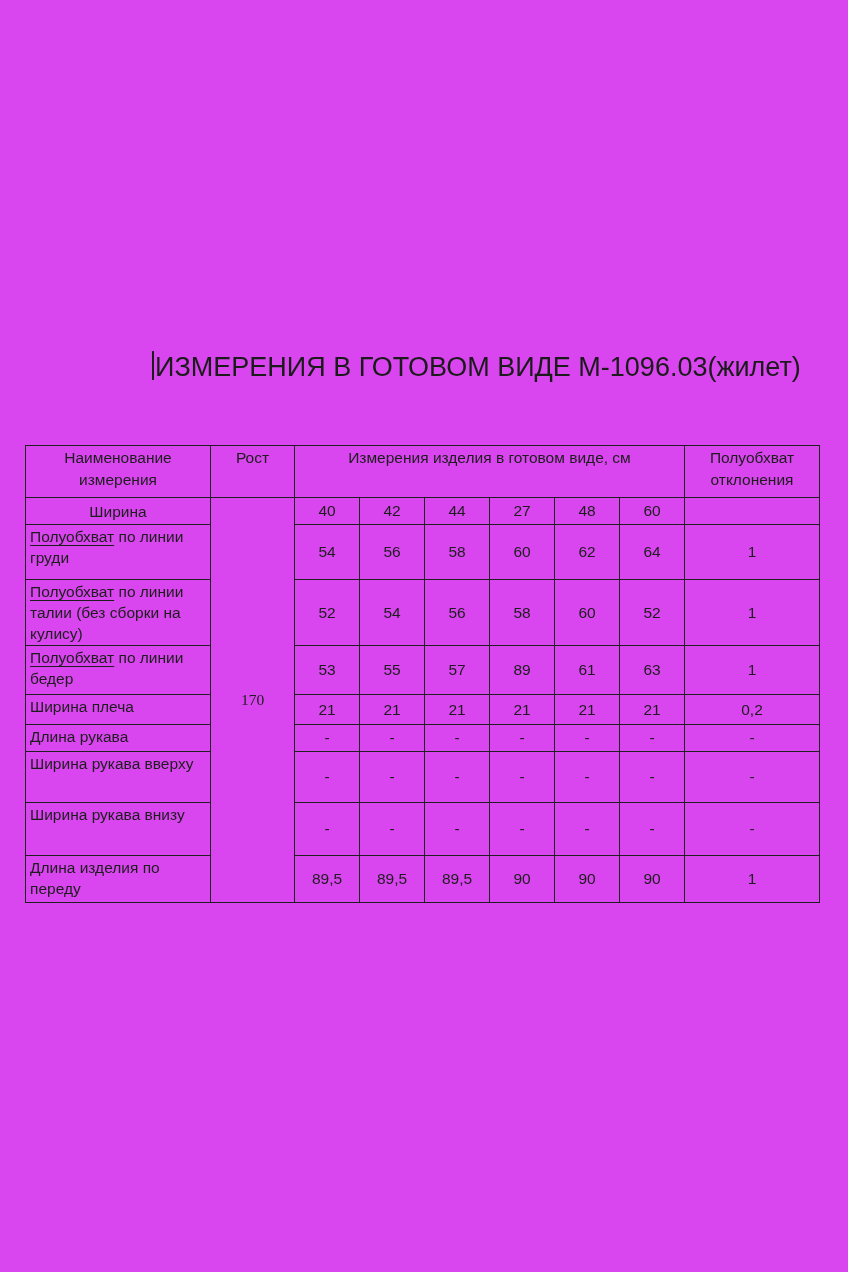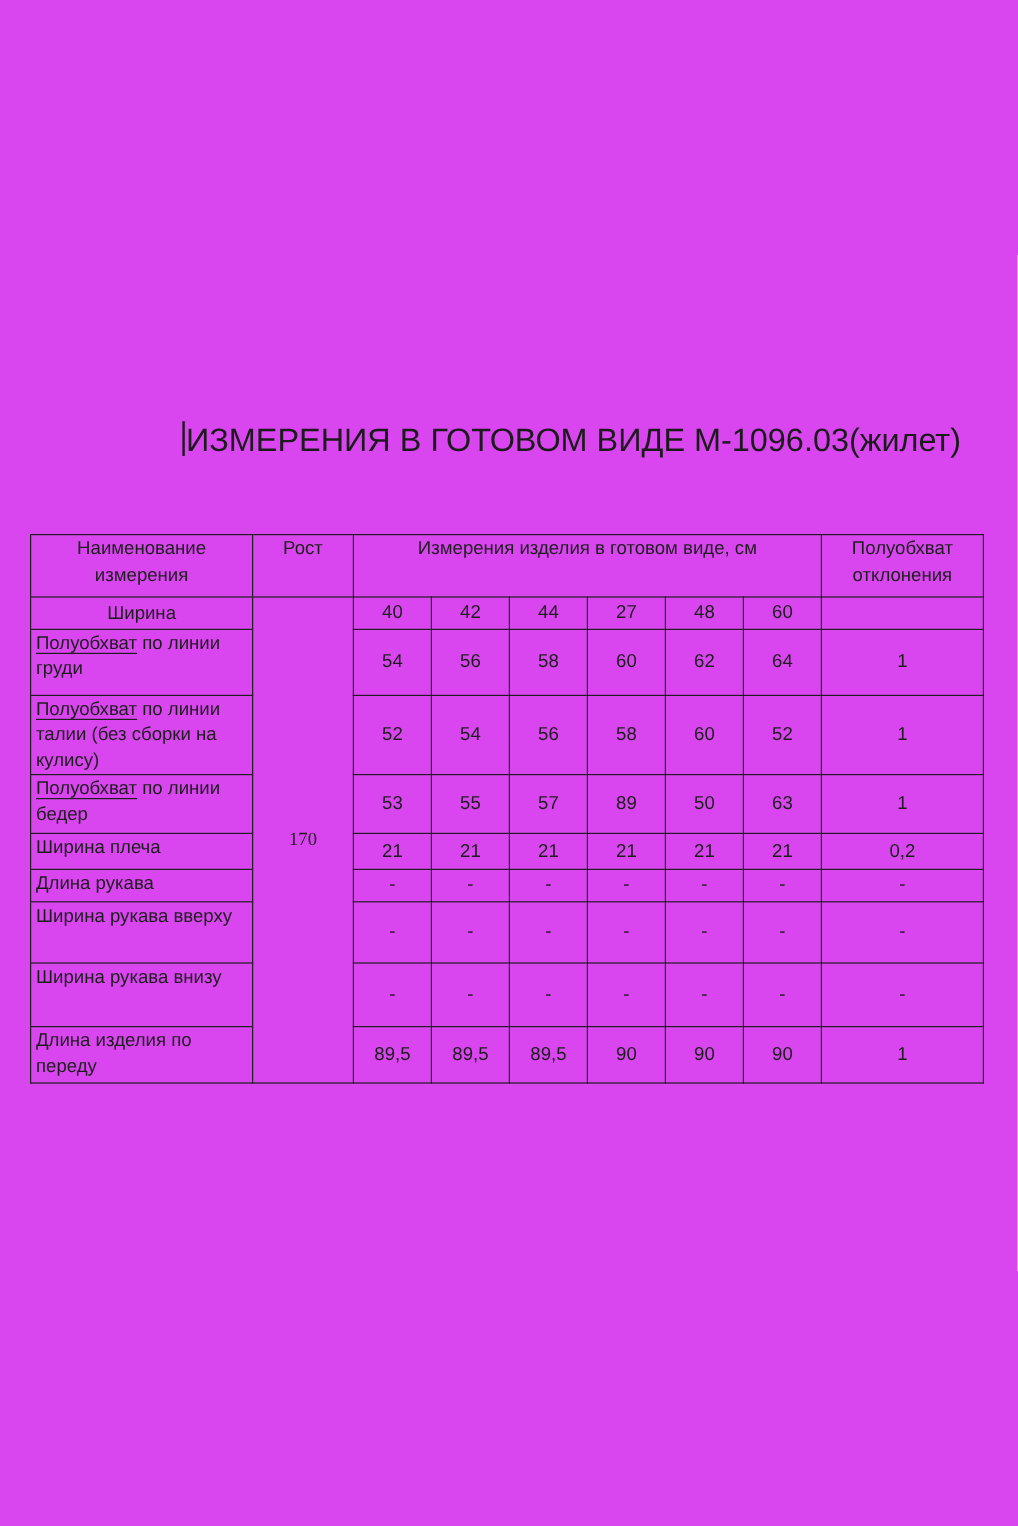--- a/index.html
+++ b/index.html
@@ -164,21 +164,21 @@
           <td class="value-cell">60</td>
           <td class="value-cell">52</td>
           <td class="tolerance-cell">1</td>
         </tr>
         <tr>
           <td class="label-cell"><span class="misspelled">Полуобхват</span><span> по линии бедер</span></td>
           <td class="value-cell first-size">53</td>
           <td class="value-cell">55</td>
           <td class="value-cell">57</td>
           <td class="value-cell">89</td>
-          <td class="value-cell">50</td>
+          <td class="value-cell">61</td>
           <td class="value-cell">63</td>
           <td class="tolerance-cell">1</td>
         </tr>
         <tr>
           <td class="label-cell"><span>Ширина плеча</span></td>
           <td class="value-cell first-size">21</td>
           <td class="value-cell">21</td>
           <td class="value-cell">21</td>
           <td class="value-cell">21</td>
           <td class="value-cell">21</td>

